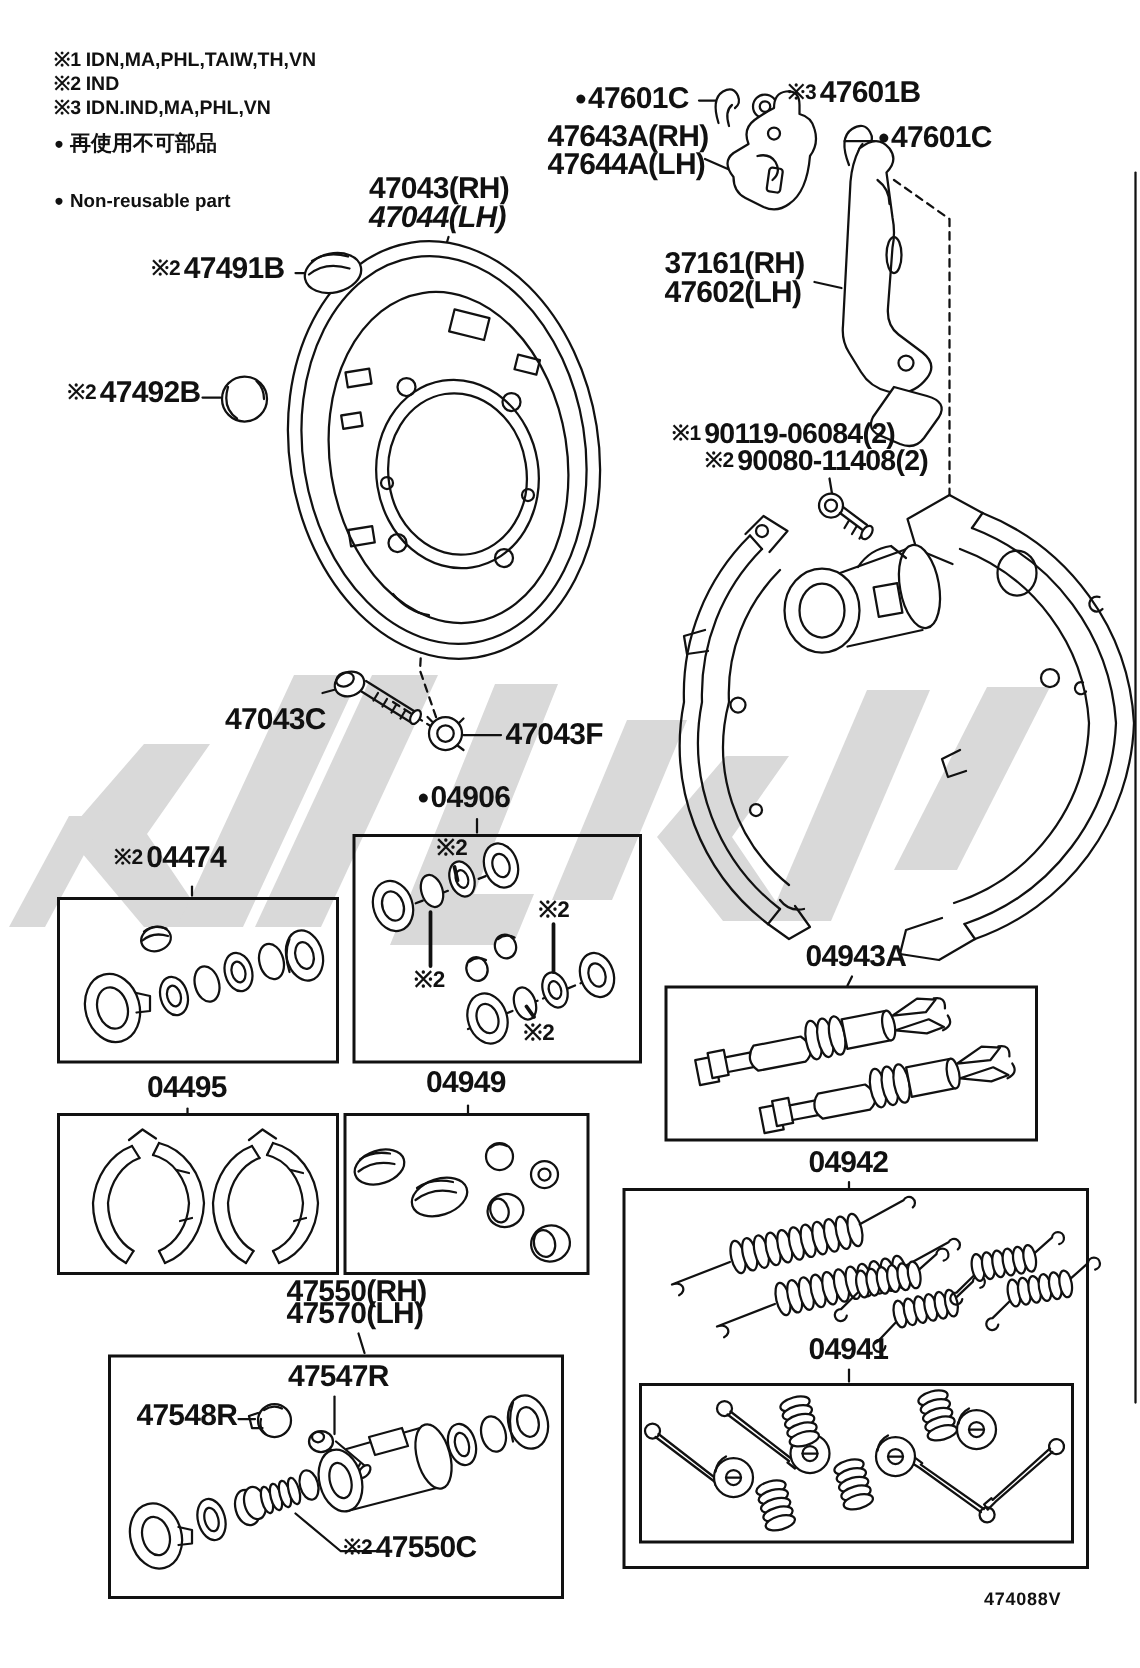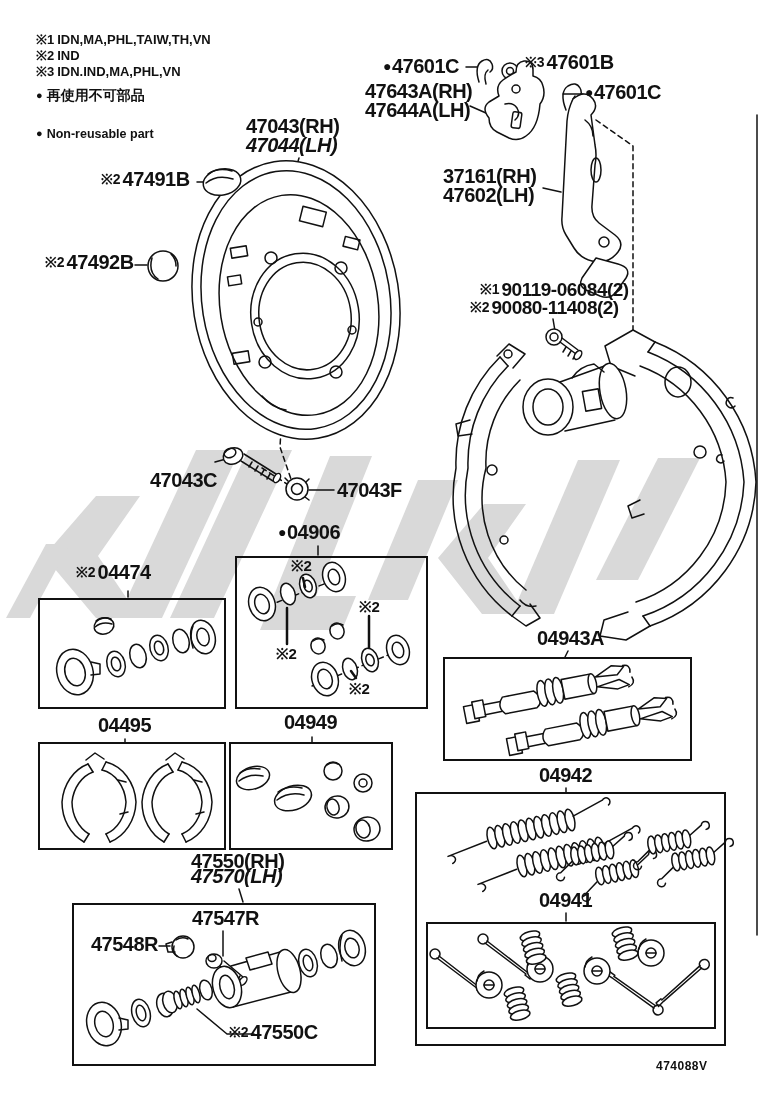--- a/index.html
+++ b/index.html
@@ -415,31 +415,31 @@
 <div class="pn" style="left:365px;top:100px;"><span>47644A(LH)</span></div>
 <div class="pn" style="left:585px;top:82px;"><span class="blt">●</span><span>47601C</span></div>
 <div class="pn" style="left:443px;top:166px;"><span>37161(RH)</span></div>
 <div class="pn" style="left:443px;top:185px;"><span>47602(LH)</span></div>
 <div class="pn" style="left:246px;top:116px;"><span>47043(RH)</span></div>
 <div class="pn" style="left:246px;top:135px;font-style:italic;"><span>47044(LH)</span></div>
 <div class="pn" style="left:101px;top:169px;"><span class="pre">※2</span><span>47491B</span></div>
 <div class="pn" style="left:45px;top:252px;"><span class="pre">※2</span><span>47492B</span></div>
 <div class="pn" style="left:150px;top:452px;margin-top:18px;"><span>47043C</span></div>
 <div class="pn" style="left:337px;top:480px;"><span>47043F</span></div>
-<div class="pn md" style="left:480px;top:280px;"><span class="pre">※1</span><span>90119-06084(2)</span></div>
+<div class="pn md" style="left:448px;top:280px;"><span class="pre">※1</span><span>90119-06084(2)</span></div>
 <div class="pn md" style="left:470px;top:298px;"><span class="pre">※2</span><span>90080-11408(2)</span></div>
 <div class="pn" style="left:278px;top:522px;"><span class="blt">●</span><span>04906</span></div>
 <div class="pn" style="left:76px;top:562px;"><span class="pre">※2</span><span>04474</span></div>
 <div class="pn" style="left:98px;top:715px;"><span>04495</span></div>
 <div class="pn" style="left:284px;top:712px;"><span>04949</span></div>
 <div class="pn" style="left:537px;top:628px;"><span>04943A</span></div>
 <div class="pn" style="left:539px;top:765px;"><span>04942</span></div>
 <div class="pn" style="left:539px;top:890px;"><span>04941</span></div>
 <div class="pn" style="left:191px;top:851px;"><span>47550(RH)</span></div>
-<div class="pn" style="left:191px;top:866px;font-style:italic;"><span>47570(LH)</span></div>
+<div class="pn" style="left:191px;top:866px;"><span>47570(LH)</span></div>
 <div class="pn" style="left:192px;top:908px;"><span>47547R</span></div>
 <div class="pn" style="left:91px;top:934px;"><span>47548R</span></div>
 <div class="pn" style="left:229px;top:1022px;"><span class="pre">※2</span><span>47550C</span></div>
 
 <div class="mark" style="left:291px;top:558px;">※2</div>
 <div class="mark" style="left:276px;top:646px;">※2</div>
 <div class="mark" style="left:359px;top:599px;">※2</div>
 <div class="mark" style="left:349px;top:681px;">※2</div>
 
 <div class="code" style="left:656px;top:1060px;">474088V</div>

